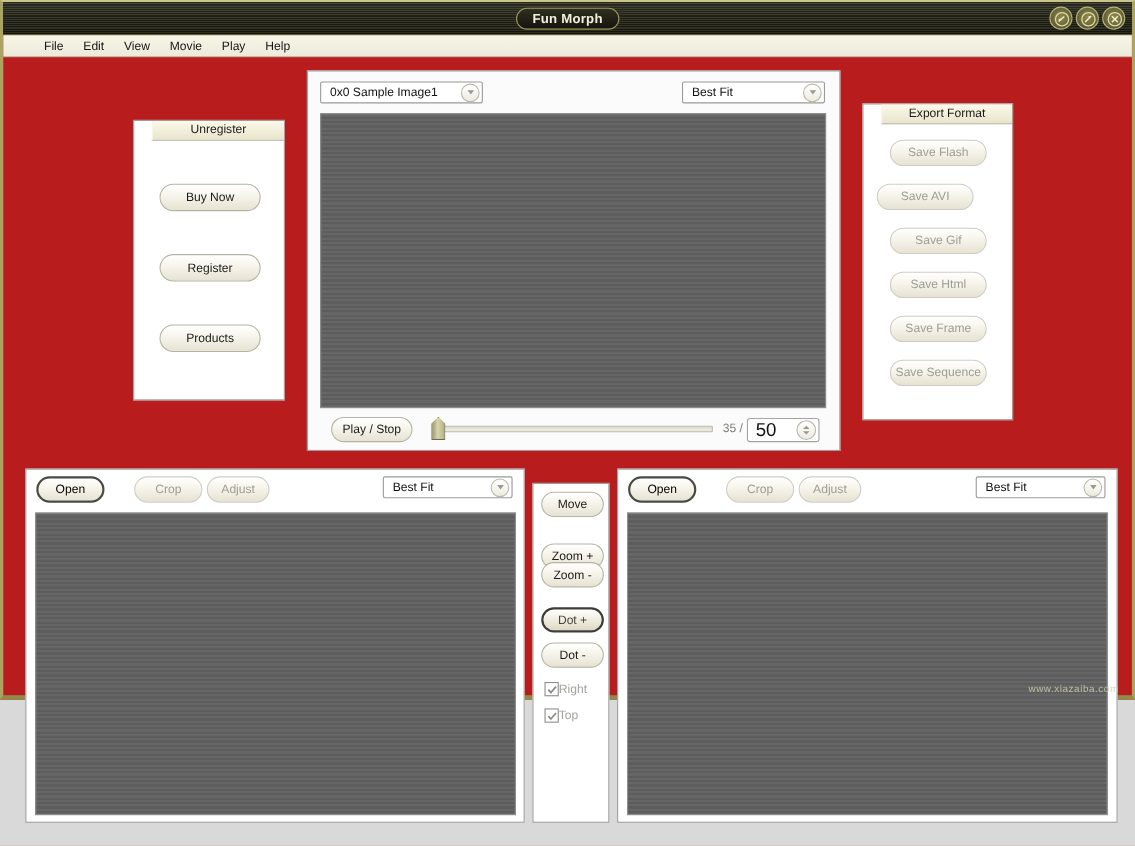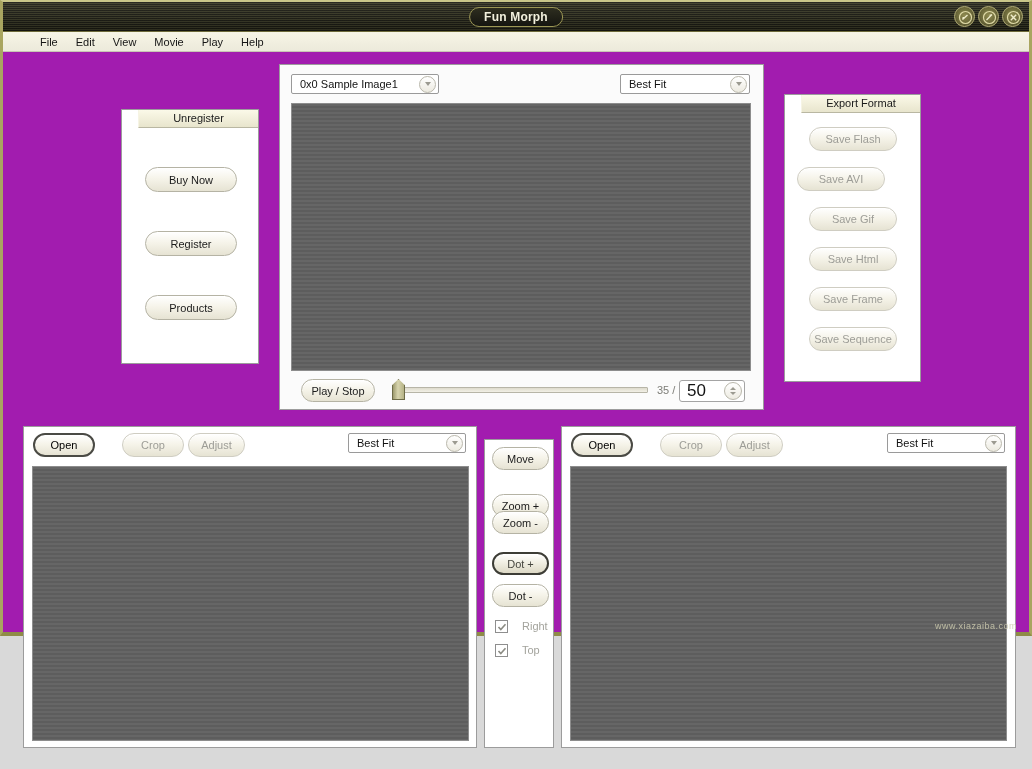--- a/index.html
+++ b/index.html
@@ -14,21 +14,21 @@
   body {
     background: #d9d9d9;
     position: relative;
   }
 
   
   .window {
     position: absolute;
     left: 0; top: 0;
     width: 1032px; height: 636px;
-    background: #a21caf;
+    background: #b91c1c;
     border-left: 3px solid #a9a560;
     border-right: 3px solid #a9a560;
     border-bottom: 4px solid #8f8c47;
     border-top: 2px solid #c9c68a;
   }
 
   
   .titlebar {
     position: absolute;
     left: 0; top: 0;
@@ -239,21 +239,22 @@
     flex: none;
   }
   .spin-btns i { display: block; width: 0; height: 0; }
   .spin-up   { border-left: 3px solid transparent; border-right: 3px solid transparent; border-bottom: 3.5px solid #9b9a90; }
   .spin-down { border-left: 3px solid transparent; border-right: 3px solid transparent; border-top: 3.5px solid #9b9a90; }
 
   
   .chk-row {
     position: absolute;
     display: flex;
-    gap: 14px;
+    align-items: center;
+    gap: 0;
   }
   .chk-box {
     width: 13px; height: 13px;
     background: #fff;
     border: 1px solid #8e8e8e;
     display: flex;
     align-items: center;
     justify-content: center;
     flex: none;
   }

